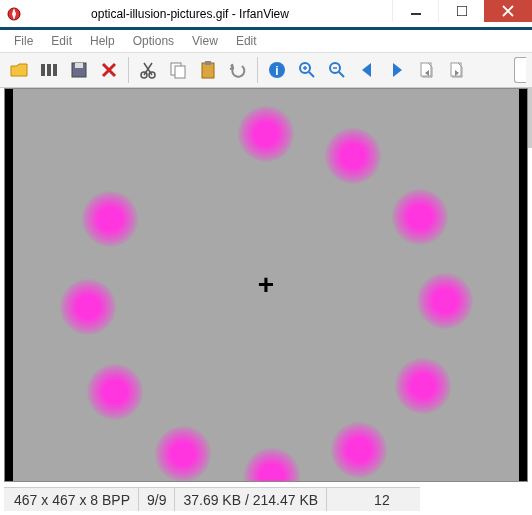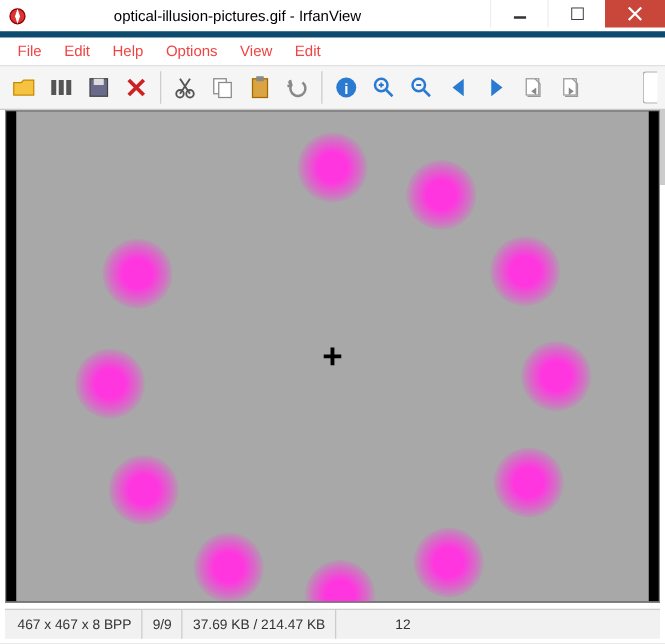--- a/index.html
+++ b/index.html
@@ -1,31 +1,31 @@
 <!DOCTYPE html>
 <html><head>
 <meta charset="utf-8">
 <style>
   * { box-sizing: border-box; margin: 0; padding: 0; font-family: "Segoe UI", Tahoma, sans-serif; }
   body { width: 532px; height: 515px; background: #fff; overflow: hidden; }
 
   .titlebar {
-    height: 30px; background: #fff; border-bottom: 5px solid #0c4a6e;
+    height: 30px; background: #fff; border-bottom: 3px solid #0c4a6e;
     display: flex; align-items: center; padding-left: 6px; position: relative;
   }
   .titlebar .app-icon { width: 16px; height: 16px; margin-right: 6px; }
   .titlebar .title { flex: 1; text-align: center; font-size: 12px; color: #000; padding-right: 40px; }
   .win-btns { display: flex; height: 100%; }
   .win-btn { width: 46px; height: 22px; display:flex; align-items:center; justify-content:center; font-size:13px; color:#333; }
   .win-btn.close { background: #c9473a; color:#fff; width:48px; }
   .win-btn.min, .win-btn.max { background:#fff; border-left:1px solid #eee; }
 
   .menubar {
     height: 22px; display:flex; align-items:center; gap:2px; padding:0 6px;
-    background:#fff; font-size:12px; color:#ef4444;
+    background:#fff; font-size:12px; color:#737373;
   }
   .menubar span { padding:2px 8px; }
 
   .toolbar {
     height: 36px; display:flex; align-items:center; gap:4px; padding:2px 6px;
     background:#f5f5f5; border-top:1px solid #e0e0e0; border-bottom:1px solid #ccc;
   }
   .tool-btn {
     width:26px; height:26px; display:flex; align-items:center; justify-content:center;
     border:1px solid transparent; border-radius:3px;
@@ -45,23 +45,23 @@
   .cross { position:absolute; left:50%; top:50%; transform:translate(-50%,-50%);
     font-size:28px; color:#000; font-weight:bold; line-height:1; }
   .dot {
     position:absolute; width:56px; height:56px; border-radius:50%;
     background: radial-gradient(circle, #ff36e0 0%, #ff36e0 30%, rgba(255,54,224,0.5) 55%, rgba(255,54,224,0) 75%);
     transform:translate(-50%,-50%);
   }
   .vscroll { position:absolute; right:0; top:88px; width:4px; height:60px; background:#ccc; }
 
   .statusbar {
-    height:24px; display:flex; align-items:center; font-size:11px; color:#333;
+    height:24px; display:flex; align-items:center; font-size:14px; color:#333;
     background:#f1f1f1; border-top:1px solid #ccc; padding:0 2px; gap:0;
-    position:absolute; bottom:4px; left:4px; width:524px;
+    position:absolute; bottom:4px; left:4px; width:416px;
   }
   .statusbar .cell { padding:0 8px; border-right:1px solid #ccc; height:100%; display:flex; align-items:center; white-space:nowrap; }
   .statusbar .cell:last-child { border-right:none;margin-left:39px; }
 </style>
 </head>
 <body>
 
 <div class="titlebar">
   <span class="app-icon">
     <svg viewBox="0 0 16 16">

